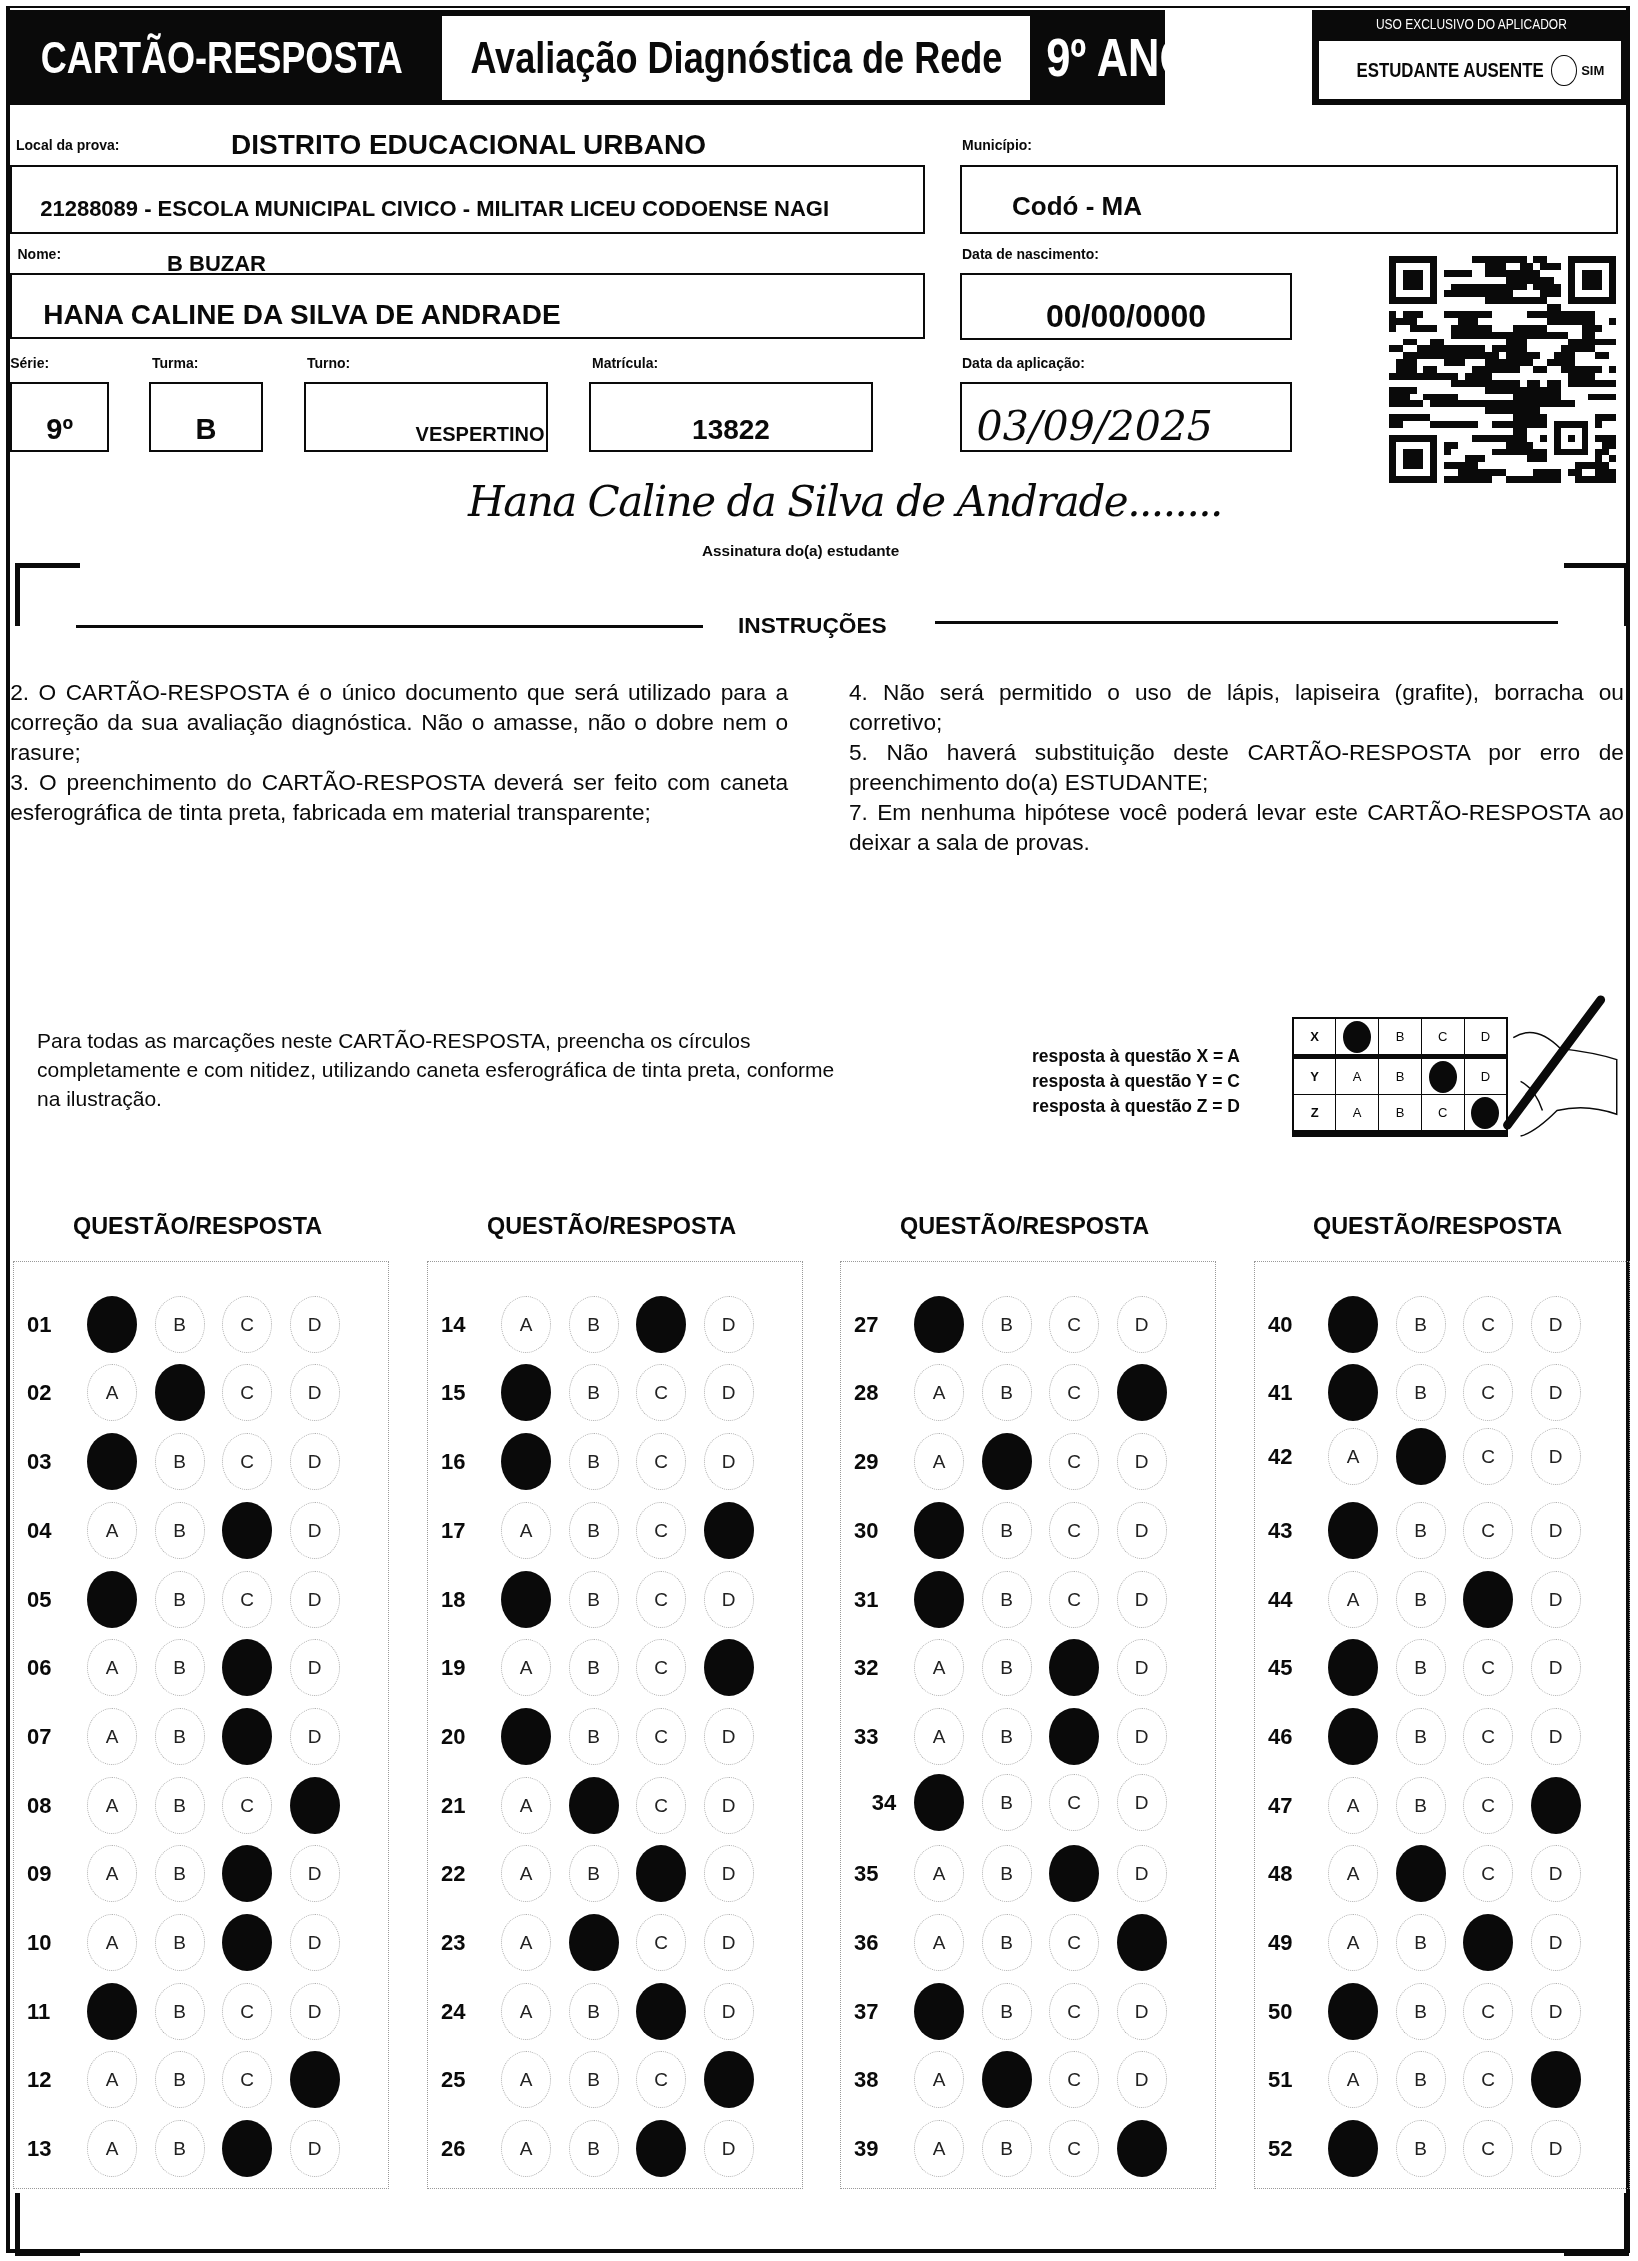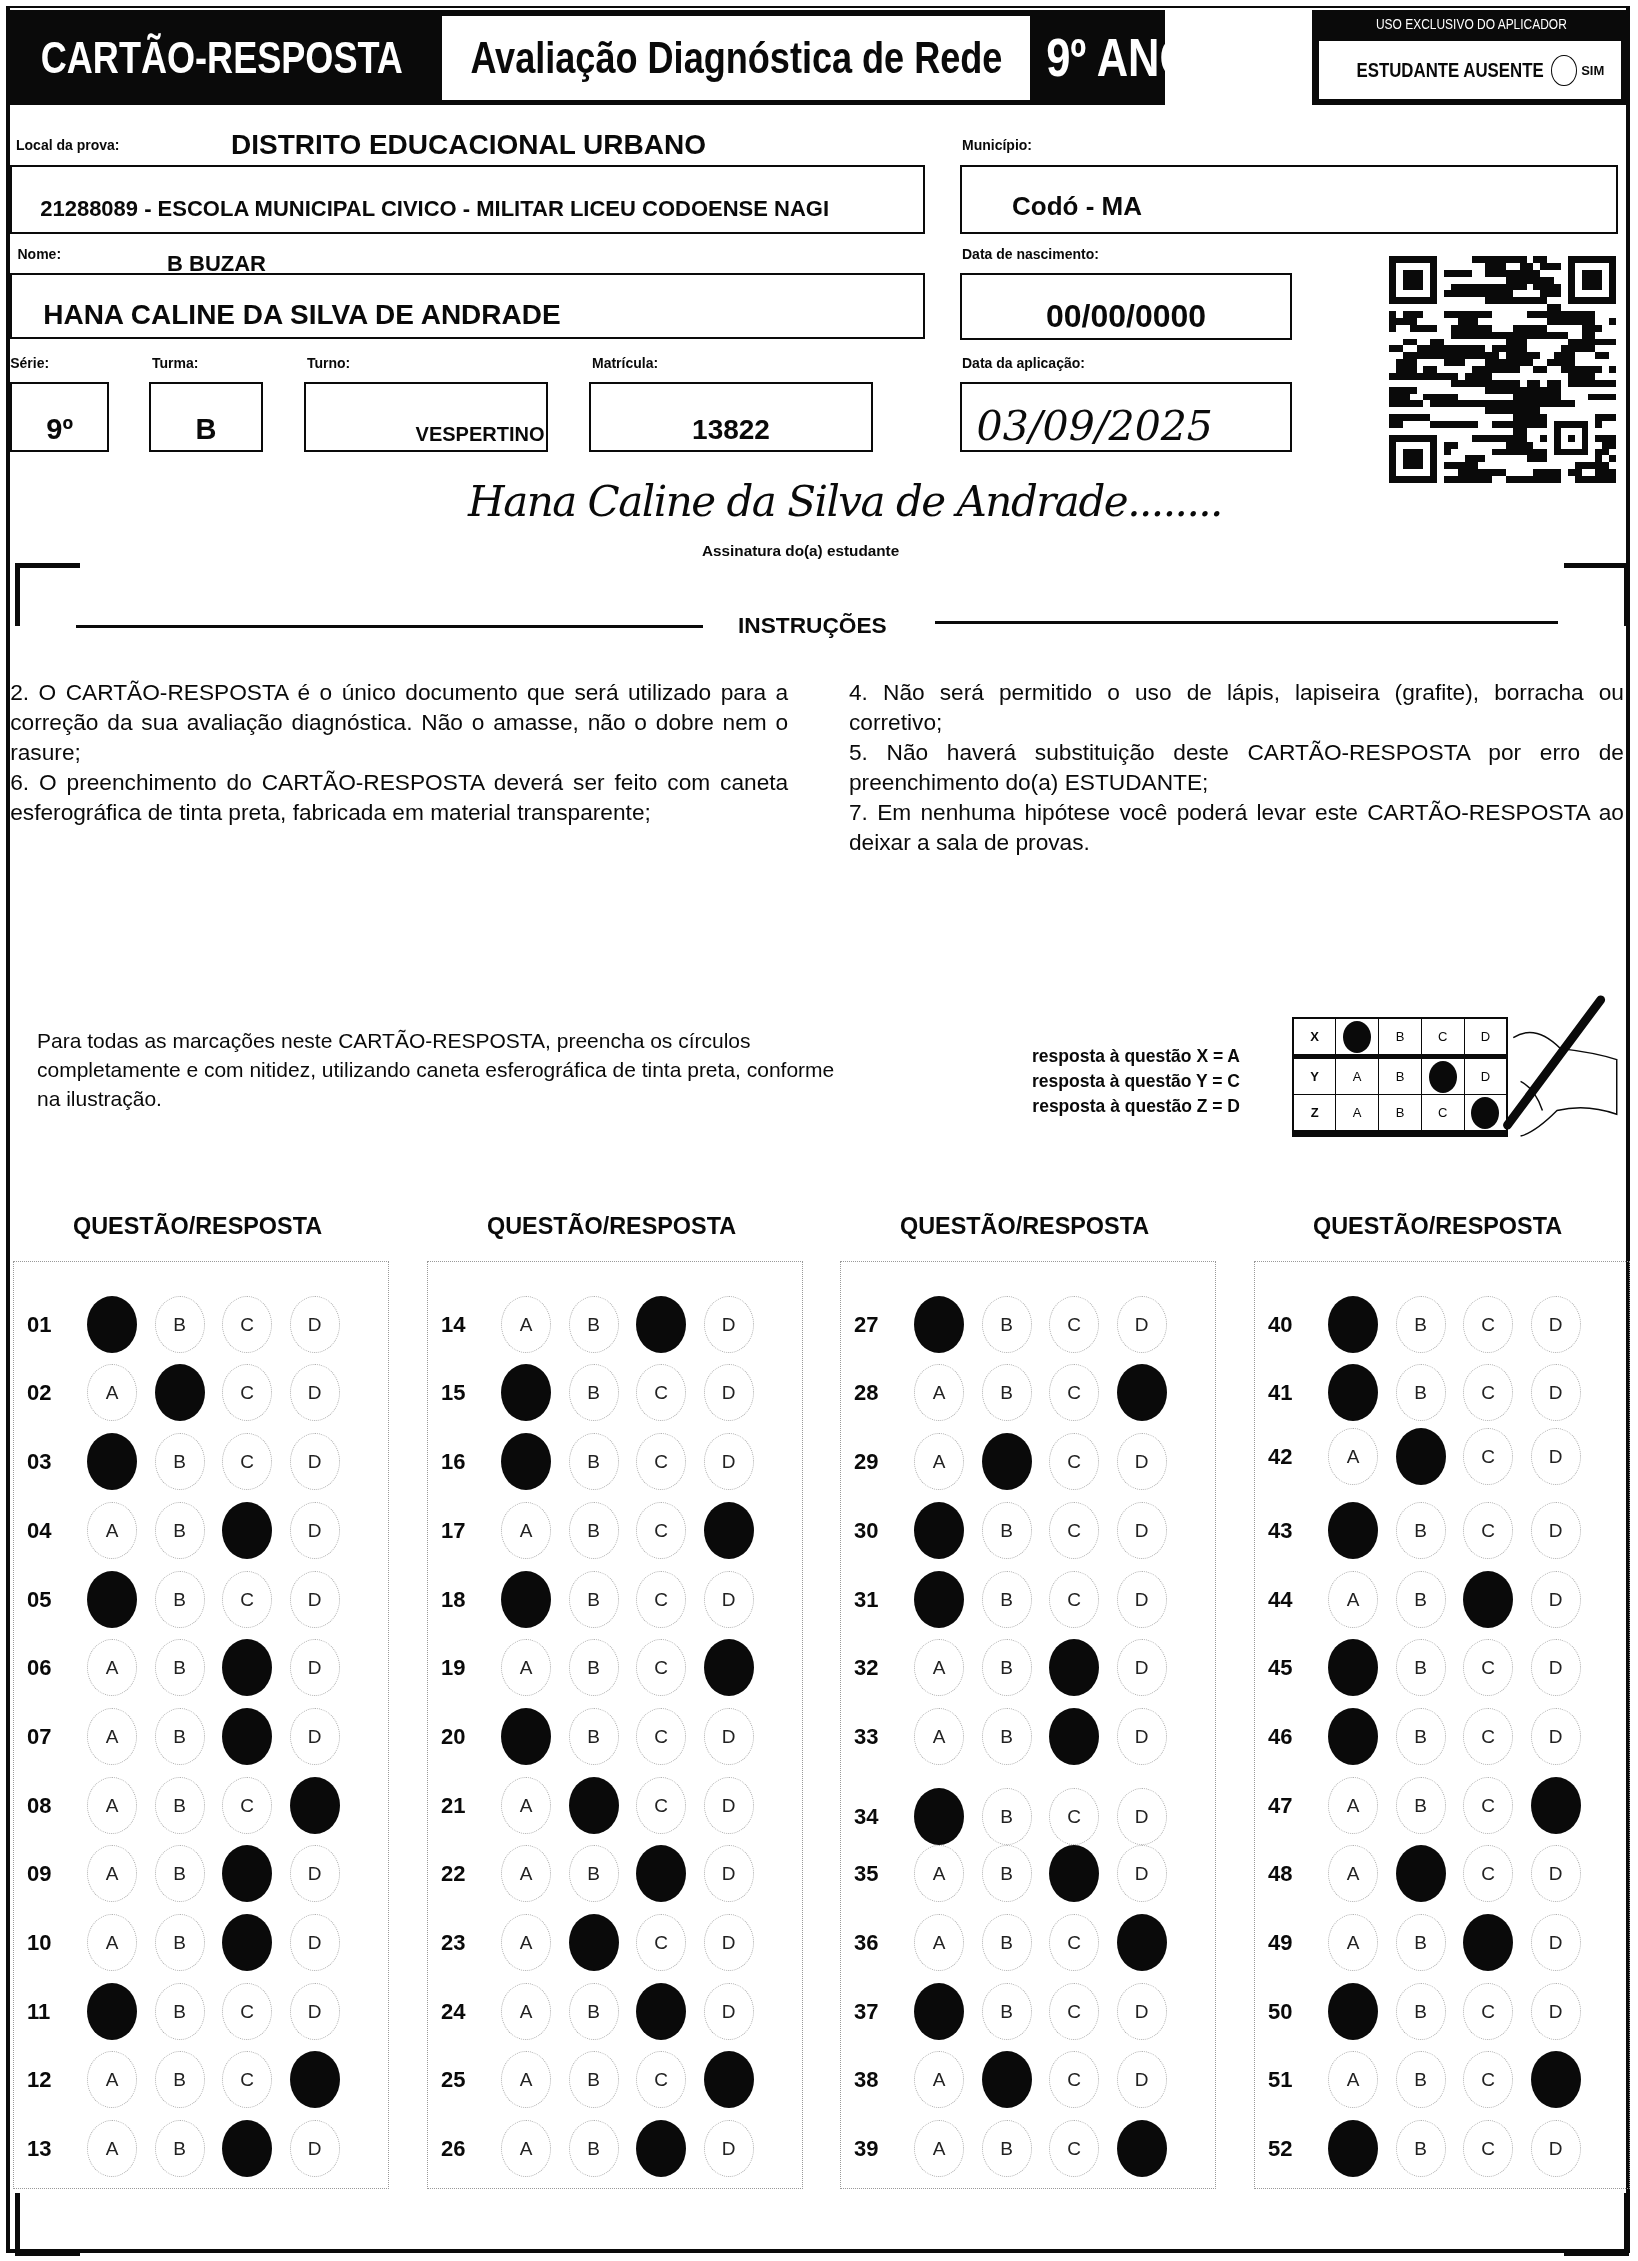--- a/index.html
+++ b/index.html
@@ -598,21 +598,21 @@
 <div class="corner" style="left:1564px; top:563px; width:60px; height:58px; border-width:5.8px 5.8px 0 0;"></div>
 <div class="corner" style="left:14.6px; top:2193px; width:60px; height:58px; border-width:0 0 5.8px 5.8px;"></div>
 <div class="corner" style="left:1564px; top:2193px; width:60px; height:58px; border-width:0 5.8px 5.8px 0;"></div>
 
 <div class="abs" style="left:76px; top:625px; width:627px; height:2.9px; background:#0a0a0a;"></div>
 <div class="abs" style="left:738px; top:612px; font-size:22.7px; font-weight:bold;">INSTRUÇÕES</div>
 <div class="abs" style="left:935px; top:621px; width:623px; height:2.9px; background:#0a0a0a;"></div>
 
 <div class="instr" style="left:10.2px; top:677px; width:778px;">
   <p>2. O CARTÃO-RESPOSTA é o único documento que será utilizado para a correção da sua avaliação diagnóstica. Não o amasse, não o dobre nem o rasure;</p>
-  <p>6. O preenchimento do CARTÃO-RESPOSTA deverá ser feito com caneta esferográfica de tinta preta, fabricada em material transparente;</p>
+  <p>3. O preenchimento do CARTÃO-RESPOSTA deverá ser feito com caneta esferográfica de tinta preta, fabricada em material transparente;</p>
 </div>
 <div class="instr" style="left:849px; top:677px; width:775px;">
   <p>4. Não será permitido o uso de lápis, lapiseira (grafite), borracha ou corretivo;</p>
   <p>5. Não haverá substituição deste CARTÃO-RESPOSTA por erro de preenchimento do(a) ESTUDANTE;</p>
   <p>7. Em nenhuma hipótese você poderá levar este CARTÃO-RESPOSTA ao deixar a sala de provas.</p>
 </div>
 
 <div class="abs" style="left:37px; top:1026px; width:826px; font-size:21px; line-height:29px;">Para todas as marcações neste CARTÃO-RESPOSTA, preencha os círculos completamente e com nitidez, utilizando caneta esferográfica de tinta preta, conforme na ilustração.</div>
 <div class="abs" style="left:1032px; top:1044px; font-size:17.5px; font-weight:bold; line-height:25px; text-align:right;">
   <div>resposta à questão X = A</div>
@@ -883,21 +883,21 @@
         <div class="bubble filled">C</div>
         <div class="bubble">D</div>
       </div>
       <div class="qrow" style="top: 440px;">
         <div class="qnum">33</div>
         <div class="bubble">A</div>
         <div class="bubble">B</div>
         <div class="bubble filled">C</div>
         <div class="bubble">D</div>
       </div>
-      <div class="qrow" style="top: 520px;">
+      <div class="qrow" style="top: 506px; text-align: center;">
         <div class="qnum">34</div>
         <div class="bubble filled">A</div>
         <div class="bubble">B</div>
         <div class="bubble">C</div>
         <div class="bubble">D</div>
       </div>
       <div class="qrow" style="top: 577px;">
         <div class="qnum">35</div>
         <div class="bubble">A</div>
         <div class="bubble">B</div>

